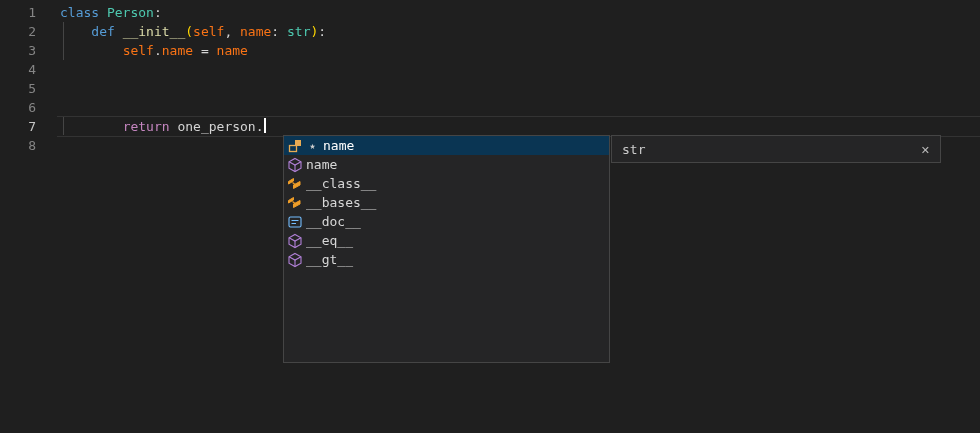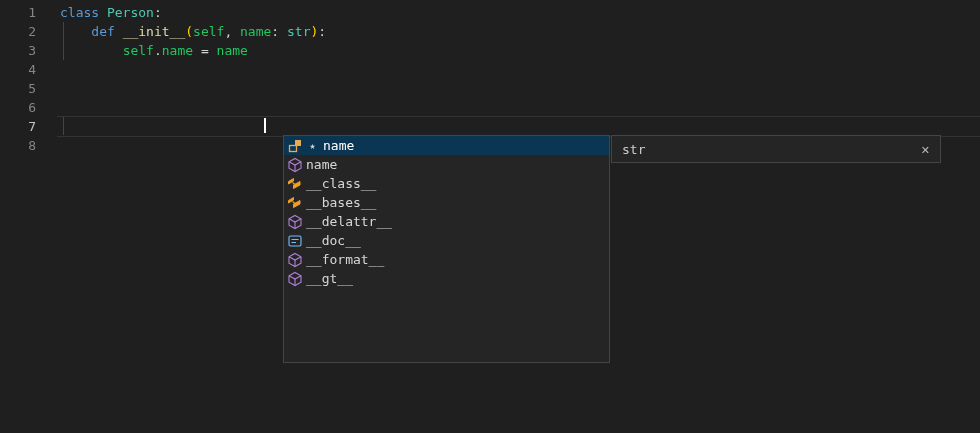--- a/index.html
+++ b/index.html
@@ -12,21 +12,21 @@
   
   #code-rows{position:absolute;left:0;top:3px;width:100%;}
   .row{display:flex;height:19px;white-space:pre;}
   .ln{width:36px;text-align:right;color:#858585;flex:none;user-select:none;}
   .ln.active{color:#c6c6c6;}
   .code{padding-left:24px;white-space:pre;text-align:right;}
   .tk-keyword{color:#569cd6;}
   .tk-control{color:#c586c0;}
   .tk-type{color:#4ec9b0;}
   .tk-function{color:#dcdcaa;}
-  .tk-param{color:#22c55e;}
+  .tk-param{color:#f97316;}
   .tk-plain{color:#d4d4d4;}
   .tk-bracket{color:#ffd700;}
   
   #current-line{
     position:absolute;left:57px;top:116px;width:923px;height:21px;
     box-sizing:border-box;border-top:1px solid #333333;border-bottom:1px solid #333333;
     pointer-events:none;
   }
   .indent-guide{position:absolute;width:1px;background:#454545;}
   #cursor{position:absolute;left:264px;top:118px;width:2px;height:15px;background:#ffffff;}
@@ -66,21 +66,21 @@
   <div class="indent-guide" style="left:63px;top:22px;height:38px;"></div>
   <div class="indent-guide" style="left:63px;top:117px;height:18px;"></div>
 
   <div id="code-rows">
       <div class="row"><span class="ln">1</span><span class="code"><span class="tk-keyword">class </span><span class="tk-type">Person</span><span class="tk-plain">:</span></span></div>
       <div class="row"><span class="ln">2</span><span class="code"><span class="tk-plain">    </span><span class="tk-keyword">def </span><span class="tk-function">__init__</span><span class="tk-bracket">(</span><span class="tk-param">self</span><span class="tk-plain">, </span><span class="tk-param">name</span><span class="tk-plain">: </span><span class="tk-type">str</span><span class="tk-bracket">)</span><span class="tk-plain">:</span></span></div>
       <div class="row"><span class="ln">3</span><span class="code"><span class="tk-plain">        </span><span class="tk-param">self</span><span class="tk-plain">.</span><span class="tk-param">name</span><span class="tk-plain"> = </span><span class="tk-param">name</span></span></div>
       <div class="row"><span class="ln">4</span><span class="code"></span></div>
       <div class="row"><span class="ln">5</span><span class="code"></span></div>
       <div class="row"><span class="ln">6</span></div>
-      <div class="row"><span class="ln active">7</span></div>
+      <div class="row"><span class="ln active">7</span><span class="code"><span class="tk-plain">        </span><span class="tk-control">return </span><span class="tk-plain">one_person.</span></span></div>
       <div class="row"><span class="ln">8</span><span class="code"></span></div>
     </div>
 
   <div id="cursor"></div>
 
   <div class="squiggle" style="left:57px;top:131px;width:15px;">
     
   </div>
   <div class="squiggle" style="left:255px;top:131px;width:13px;">
     
@@ -122,46 +122,36 @@
           <svg viewBox="0 0 16 16" fill="#ee9d28" stroke="#ee9d28">
             <path d="M1.5 5.5 L6.5 2.5 L6.5 5 L1.5 8 Z"></path>
             <path d="M6.5 9 L13 5.5 L13 9 L6.5 12.5 Z"></path>
             <path d="M5.5 6.5 L8 8.5" fill="none" stroke-width="1.2"></path>
           </svg>
         </span>
         <span class="slabel">__bases__</span>
       </div>
       <div class="sitem">
         <span class="sicon">
-          <svg viewBox="0 0 16 16" fill="none" stroke="#b180d7" stroke-width="1.1">
-            <path d="M8 1.5 L14 4.75 L14 11.25 L8 14.5 L2 11.25 L2 4.75 Z"></path>
-            <path d="M2 4.75 L8 8 L14 4.75"></path>
-            <path d="M8 8 L8 14.5"></path>
-          </svg>
-        </span>
-        <span class="slabel">__delattr__</span>
-      </div>
-      <div class="sitem">
-        <span class="sicon">
           <svg viewBox="0 0 16 16" fill="none" stroke="#75beff" stroke-width="1.1">
             <rect x="2" y="3" width="12" height="10" rx="1.5"></rect>
             <path d="M4.5 6.5 L11.5 6.5 M4.5 9.5 L9 9.5"></path>
           </svg>
         </span>
         <span class="slabel">__doc__</span>
       </div>
       <div class="sitem">
         <span class="sicon">
           <svg viewBox="0 0 16 16" fill="none" stroke="#b180d7" stroke-width="1.1">
             <path d="M8 1.5 L14 4.75 L14 11.25 L8 14.5 L2 11.25 L2 4.75 Z"></path>
             <path d="M2 4.75 L8 8 L14 4.75"></path>
             <path d="M8 8 L8 14.5"></path>
           </svg>
         </span>
-        <span class="slabel">__format__</span>
+        <span class="slabel">__eq__</span>
       </div>
       <div class="sitem">
         <span class="sicon">
           <svg viewBox="0 0 16 16" fill="none" stroke="#b180d7" stroke-width="1.1">
             <path d="M8 1.5 L14 4.75 L14 11.25 L8 14.5 L2 11.25 L2 4.75 Z"></path>
             <path d="M2 4.75 L8 8 L14 4.75"></path>
             <path d="M8 8 L8 14.5"></path>
           </svg>
         </span>
         <span class="slabel">__gt__</span>

